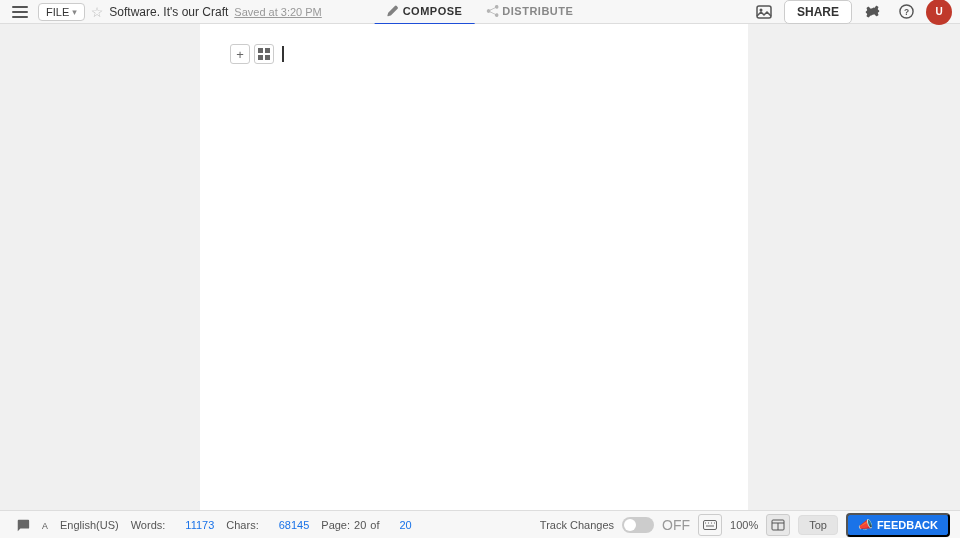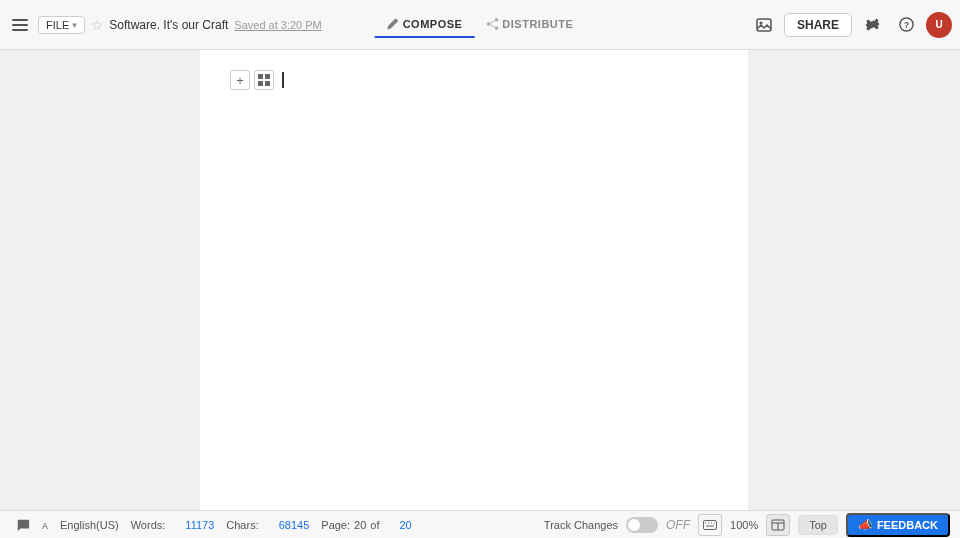--- a/index.html
+++ b/index.html
@@ -1,20 +1,20 @@
 <!DOCTYPE html>
 <html><head>
   <meta charset="utf-8">
   <style>
     * { box-sizing: border-box; margin: 0; padding: 0; }
     body { font-family: -apple-system, BlinkMacSystemFont, 'Segoe UI', sans-serif; background: #f0f0f0; height: 538px; overflow: hidden; display: flex; flex-direction: column; }
 
     
     #toolbar {
-      height: 50px;
+      height: 24px;
       background: #f7f7f7;
       border-bottom: 1px solid #ddd;
       display: flex;
       align-items: center;
       padding: 0 8px;
       gap: 6px;
       flex-shrink: 0;
       position: relative;
     }
     .toolbar-left {
@@ -328,21 +328,21 @@
   <div class="status-item">
     <span>Page:</span>
     <span>20</span>
     <span> of </span>
     <span class="status-link">20</span>
   </div>
 
   <div class="status-right">
     <span class="track-changes-label">Track Changes</span>
     <div class="toggle-off"></div>
-    <span style="font-size:12px;color:#999;font-style:italic;">OFF</span>
+    <span style="font-size:14px;color:#999;">OFF</span>
 
     <div class="keyboard-icon-btn">
       <svg width="14" height="10" viewBox="0 0 14 10" fill="none" stroke="#666" stroke-width="1">
         <rect x="0.5" y="0.5" width="13" height="9" rx="1.5"></rect>
         <line x1="2" y1="3" x2="3" y2="3"></line>
         <line x1="5" y1="3" x2="6" y2="3"></line>
         <line x1="8" y1="3" x2="9" y2="3"></line>
         <line x1="11" y1="3" x2="12" y2="3"></line>
         <line x1="3" y1="6" x2="11" y2="6"></line>
       </svg>

